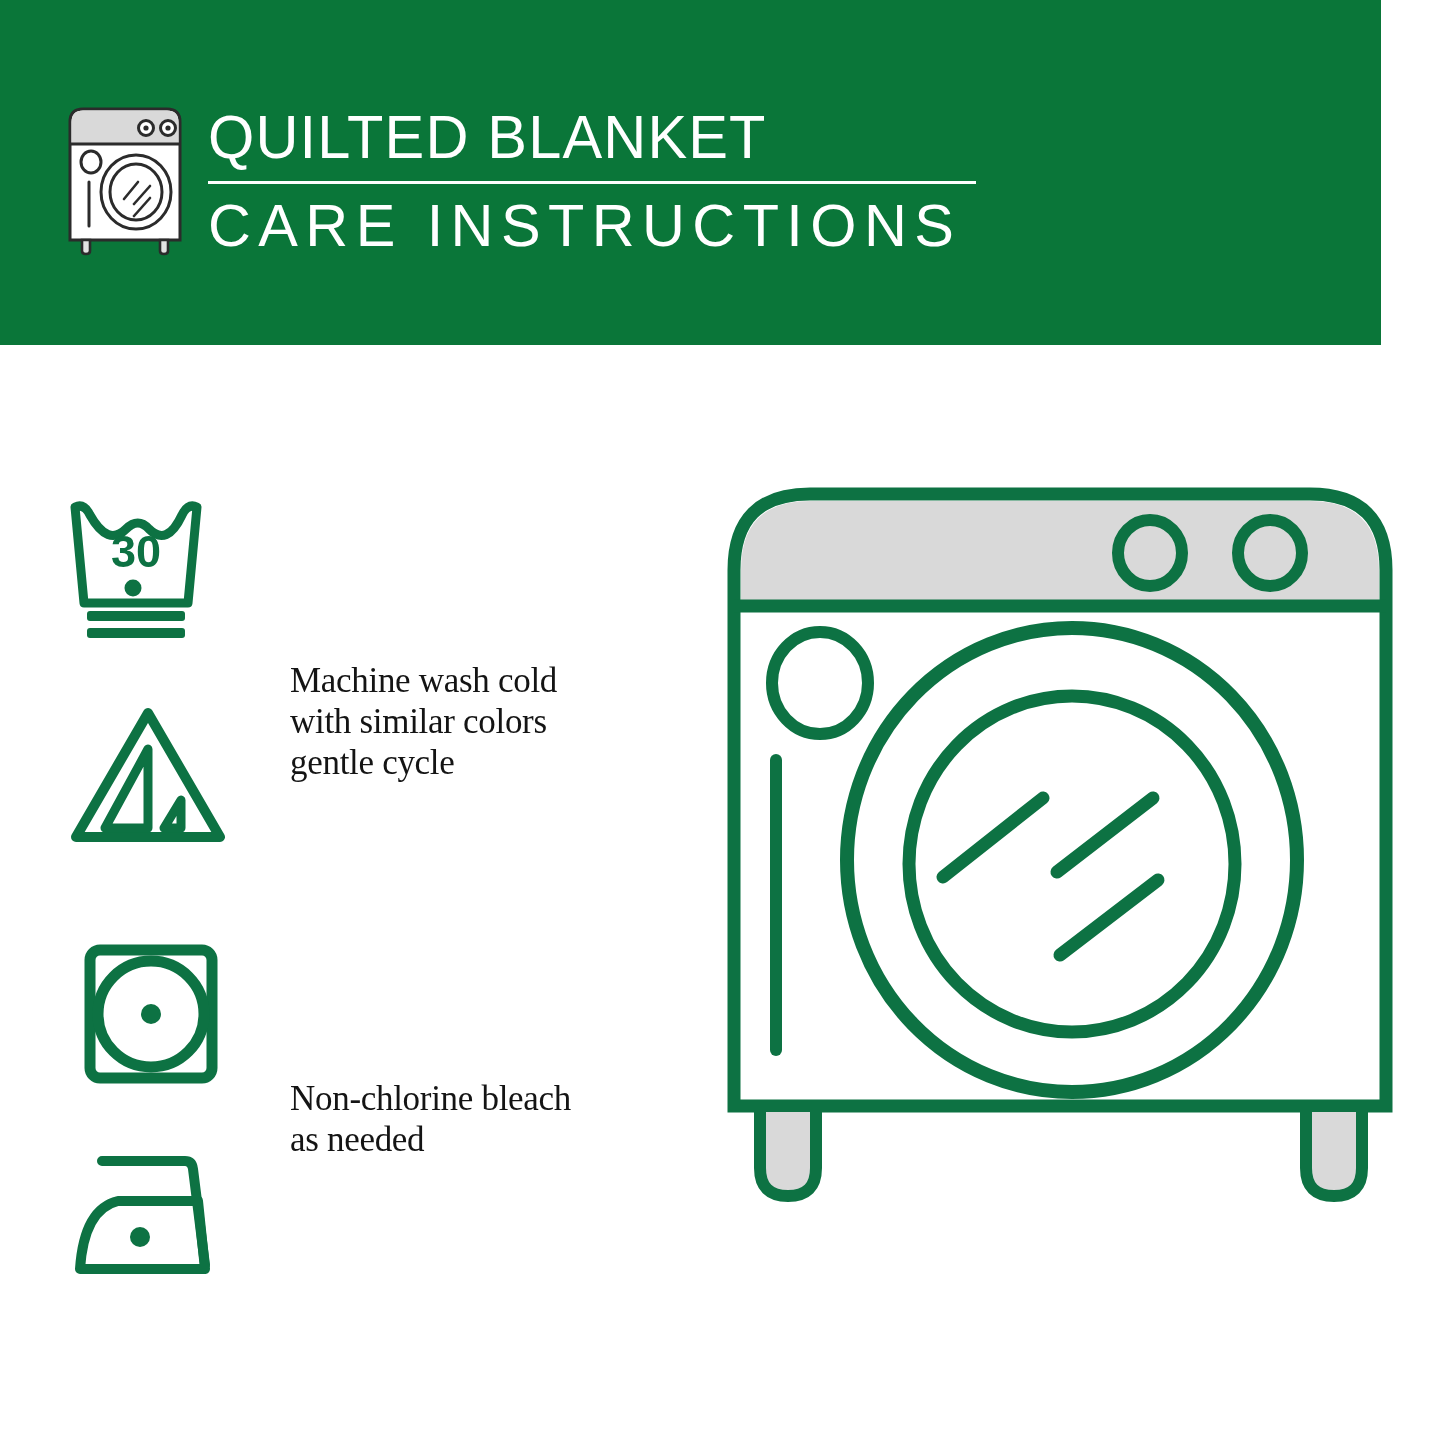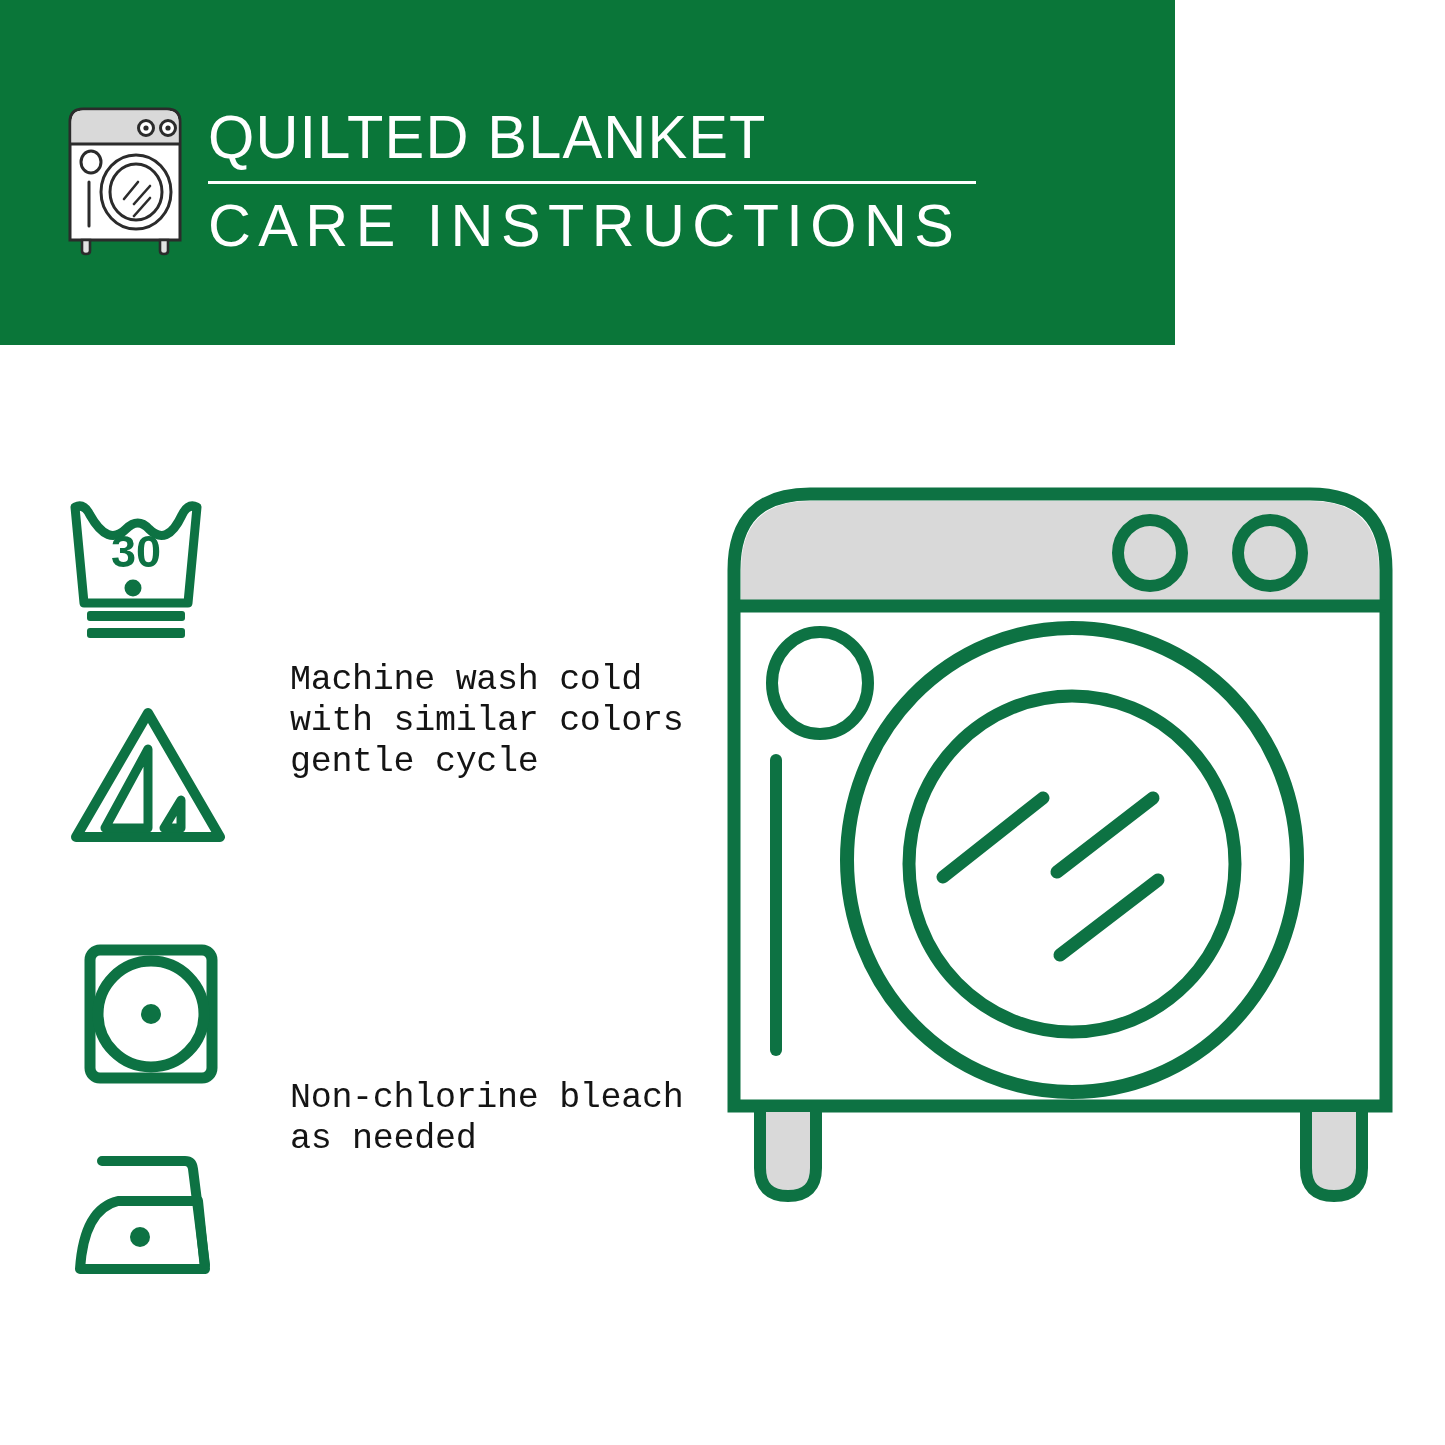--- a/index.html
+++ b/index.html
@@ -17,21 +17,21 @@
     height: 1445px;
     background: #ffffff;
     overflow: hidden;
   }
 
   
   .header-band {
     position: absolute;
     left: 0;
     top: 0;
-    width: 1175px;
+    width: 1381px;
     height: 345px;
     background: #0a7639;
     text-decoration: underline;
   }
   .header-logo {
     position: absolute;
     left: 64px;
     top: 104px;
     width: 122px;
     height: 150px;
@@ -89,21 +89,21 @@
   .care-icon {
     position: absolute;
     left: 70px;
     top: 0;
     width: 165px;
     height: 150px;
   }
   .care-label {
     position: absolute;
     left: 290px;
-    font-family: Liberation Mono, monospace;
+    font-family: Liberation Serif, serif;
     font-size: 35px;
     line-height: 41px;
     color: #141414;
     letter-spacing: -0.3px;
     white-space: pre-line;
   }
 
   
   .row-wash   { top: 150px; }
   .row-bleach { top: 360px; }

